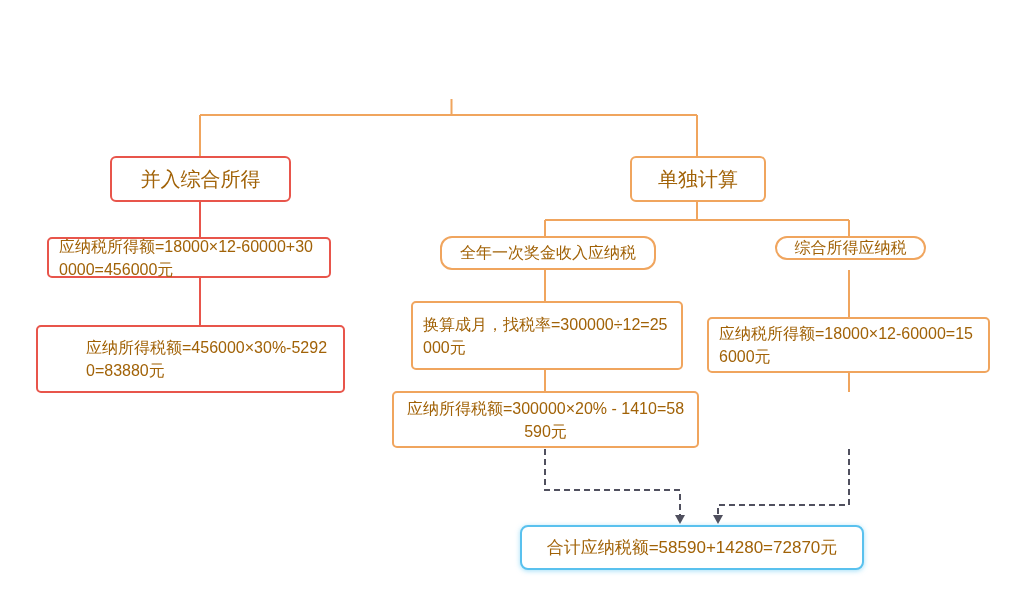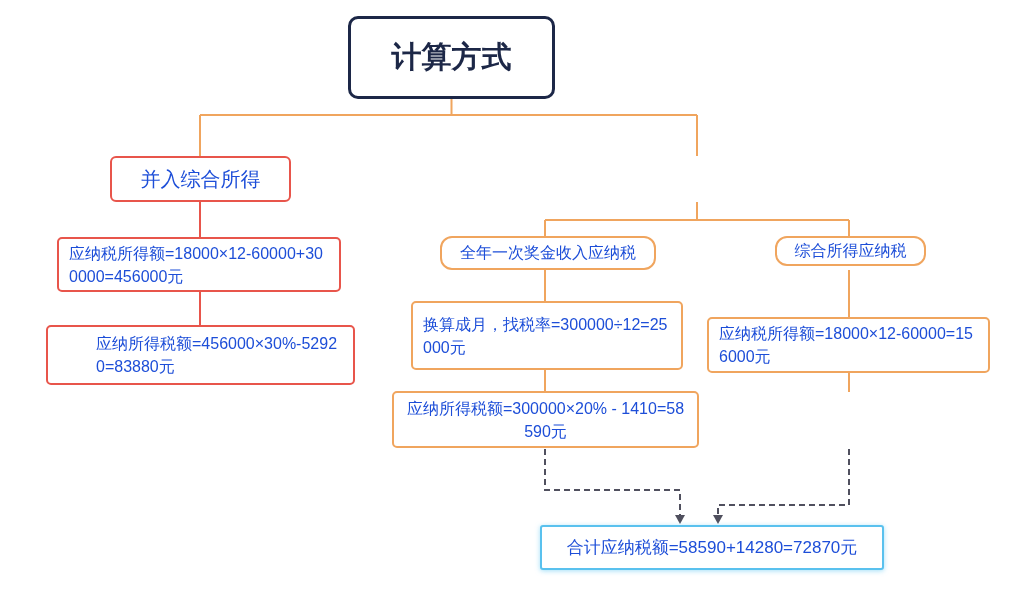--- a/index.html
+++ b/index.html
@@ -12,56 +12,55 @@
   }
   svg.wires { position:absolute; left:0; top:0; z-index:1; }
   svg.wires path { fill:none; stroke-width:2; }
   path.root-wire, path.right-wire { stroke:var(--right-branch); }
   path.left-wire { stroke:var(--left-branch); }
   path.dashed-wire { stroke:var(--connector-dashed); stroke-width:1.6; stroke-dasharray:6 4; }
   polygon.arrowhead { fill:var(--connector-dashed); }
 
   .node {
     position:absolute; z-index:2; box-sizing:border-box;
-    background:#ffffff; color:#1d4ed8;
+    background:#ffffff; color:#a16207;
     display:flex; align-items:center; justify-content:center;
     text-align:center;
   }
   .root {
     left:348px; top:16px; width:207px; height:83px;
     border:3px solid var(--root-border); border-radius:10px;
     font-size:30px; font-weight:bold; color:var(--root-border);
   }
   .branch { font-size:20px; border-radius:6px; }
   .branch-left  { left:110px; top:156px; width:181px; height:46px; border:2px solid var(--left-branch); }
   .branch-right { left:630px; top:156px; width:136px; height:46px; border:2px solid var(--right-branch); }
 
   .detail {
     font-size:16px; line-height:23px; border-radius:5px;
     padding:4px 10px; justify-content:flex-start; text-align:left;
     word-break:break-all; align-items:center;
   }
-  .l-child1 { left:57px;  top:237px; width:284px; height:55px; border:2px solid var(--left-branch); }
-  .l-child2 { left:46px;  top:325px; width:309px; height:60px; border:2px solid var(--left-branch);padding-left:48px; }
+  .l-child1 { left:47px;  top:237px; width:284px; height:41px; border:2px solid var(--left-branch); }
+  .l-child2 { left:36px;  top:325px; width:309px; height:68px; border:2px solid var(--left-branch);padding-left:48px; }
 
   .group-label { font-size:16px; border-radius:12px; }
   .g1-label { left:440px; top:236px; width:216px; height:34px; border:2px solid var(--right-branch); }
-  .g2-label { left:775px; top:236px; width:151px; height:30px; border:2px solid var(--right-branch); }
+  .g2-label { left:775px; top:236px; width:151px; height:24px; border:2px solid var(--right-branch); }
 
   .g1-c1 { left:411px; top:301px; width:272px; height:69px; border:2px solid var(--right-branch); }
   .g1-c2 { left:392px; top:391px; width:307px; height:57px; border:2px solid var(--right-branch);text-align:center; }
   .g2-c1 { left:707px; top:317px; width:283px; height:56px; border:2px solid var(--right-branch); }
   .g2-c2 { left:721px; top:391px; width:257px; height:57px; border:2px solid var(--right-branch); }
 
   .summary {
     left:520px; top:525px; width:344px; height:45px;
-    border:2px solid var(--summary-border); border-radius:3px;
+    border:2px solid var(--summary-border); border-radius:8px;
     font-size:17px;
     box-shadow:0 1px 5px rgba(86,197,242,0.55);
-    margin-left:20px;
   }
 </style>
 </head>
 <body>
 
 <div id="canvas">
 
   <svg class="wires" width="1017" height="606" viewBox="0 0 1017 606">
 
     <path class="root-wire" d="M451.5,99 V115 M200,115 H697 M200,115 V156 M697,115 V156"></path>
@@ -69,28 +68,28 @@
     <path class="right-wire" d="M697,202 V220 M545,220 H849 M545,220 V236 M849,220 V236 M545,270 V392 M849,270 V392"></path>
 
     <path class="left-wire" d="M200,202 V327"></path>
 
     <path class="dashed-wire" d="M545,449 V490 H680 V516"></path>
     <path class="dashed-wire" d="M849,449 V505 H718 V516"></path>
     <polygon class="arrowhead" points="675,515 685,515 680,524"></polygon>
     <polygon class="arrowhead" points="713,515 723,515 718,524"></polygon>
   </svg>
 
-  <div class="node root">计算方式</div>
 
   <div class="node branch branch-left">并入综合所得</div>
 
   <div class="node detail l-child1">应纳税所得额=18000×12-60000+300000=456000元</div>
 
   <div class="node detail l-child2">应纳所得税额=456000×30%-52920=83880元</div>
 
+  <div class="node branch branch-right">单独计算</div>
 
   <div class="node group-label g1-label">全年一次奖金收入应纳税</div>
 
   <div class="node detail g1-c1">换算成月，找税率=300000÷12=25000元</div>
 
   <div class="node detail g1-c2">应纳所得税额=300000×20% - 1410=58590元</div>
 
   <div class="node group-label g2-label">综合所得应纳税</div>
 
   <div class="node detail g2-c1">应纳税所得额=18000×12-60000=156000元</div>

